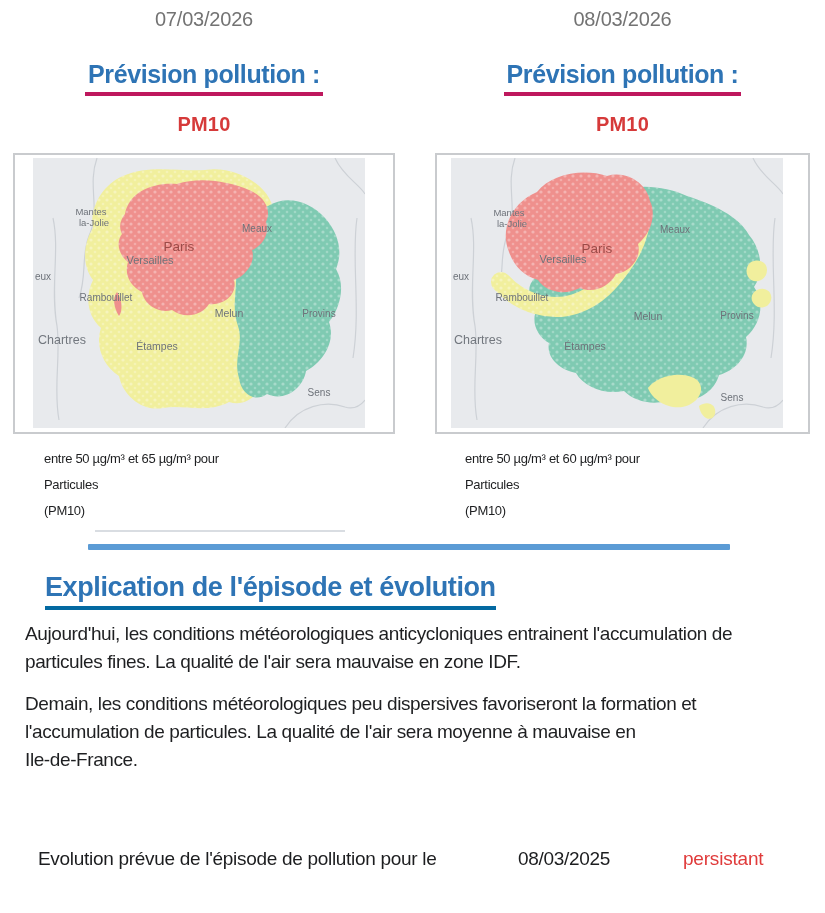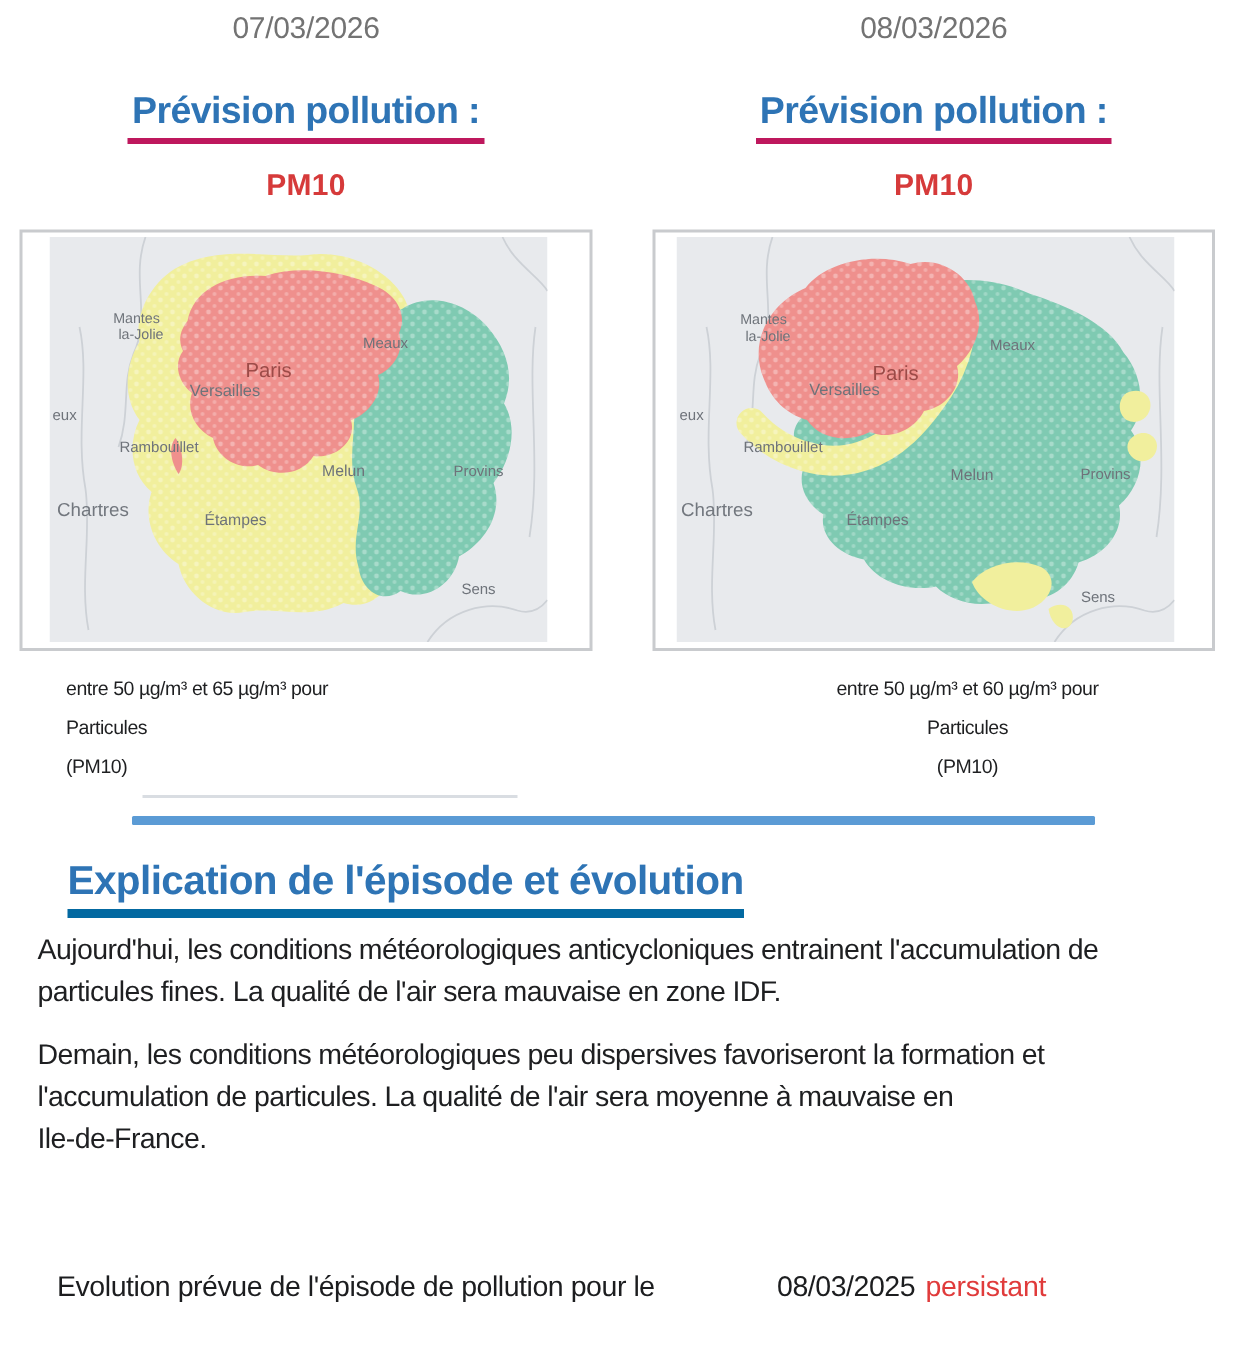--- a/index.html
+++ b/index.html
@@ -26,21 +26,21 @@
   .map-caption {
     font-size:13px; line-height:26px; letter-spacing:-0.3px;
     white-space:pre-line; color:#1e1f21;margin-left:22px;
   }
 
   .divider { background:#5b9bd5; border-radius:1px; }
   .divider-ghost { background:#d9dde2; height:2px; }
 
   .section-heading {
     display:inline-block; font-size:27px; font-weight:bold; letter-spacing:-0.4px;
-    color:#2e74b5; border-bottom:6px solid #0369a1; padding-bottom:3px;
+    color:#2e74b5; border-bottom:4px solid #0369a1; padding-bottom:3px;
   }
 
   .body-par {
     font-size:19px; line-height:28px; letter-spacing:-0.4px;
     white-space:pre-line; color:#1e1f21;
   }
 
   .footer-text { font-size:19px; letter-spacing:-0.3px; color:#1c1d1f; }
   .footer-status { font-size:19px; color:#e03b3b; letter-spacing:-0.2px; }
 
@@ -152,31 +152,31 @@
       <text x="286" y="161" fill="#6e737a" font-size="10" text-anchor="middle">Provins</text>
       <text x="3" y="186" fill="#72777e" font-size="12.5" text-anchor="start">Chartres</text>
       <text x="134" y="192" fill="#6e737a" font-size="10.5" text-anchor="middle">Étampes</text>
       <text x="281" y="243" fill="#6e737a" font-size="10" text-anchor="middle">Sens</text>
     </svg>
 </div>
 
 <div class="abs map-caption" style="left:22px; top:446px; width:360px;">entre 50 µg/m³ et 65 µg/m³ pour
 Particules
 (PM10)</div>
-<div class="abs map-caption" style="left:443px; top:446px; width:360px;text-align:center;">entre 50 µg/m³ et 60 µg/m³ pour
+<div class="abs map-caption" style="left:443px; top:446px; width:360px;">entre 50 µg/m³ et 60 µg/m³ pour
 Particules
 (PM10)</div>
 
 <div class="abs divider-ghost" style="left:95px; top:530px; width:250px;"></div>
 <div class="abs divider" style="left:88px; top:544px; width:642px; height:6px;"></div>
 
 <div class="abs" style="left:45px; top:572px;">
   <span class="section-heading">Explication de l'épisode et évolution</span>
 </div>
 <div class="abs body-par" style="left:25px; top:620px; width:795px;">Aujourd'hui, les conditions météorologiques anticycloniques entrainent  l'accumulation de
 particules fines. La qualité de l'air sera mauvaise en zone IDF.</div>
 <div class="abs body-par" style="left:25px; top:690px; width:795px;">Demain, les conditions météorologiques peu dispersives favoriseront la formation et
 l'accumulation de particules. La qualité de l'air sera moyenne à mauvaise en
 Ile-de-France.</div>
 
 <div class="abs footer-text" style="left:38px; top:848px;">Evolution prévue de l'épisode de pollution pour le</div>
 <div class="abs footer-text" style="left:518px; top:848px;">08/03/2025</div>
-<div class="abs footer-status" style="left:617px; top:848px;">persistant</div>
+<div class="abs footer-status" style="left:683px; top:848px;">persistant</div>
 
 </body></html>

